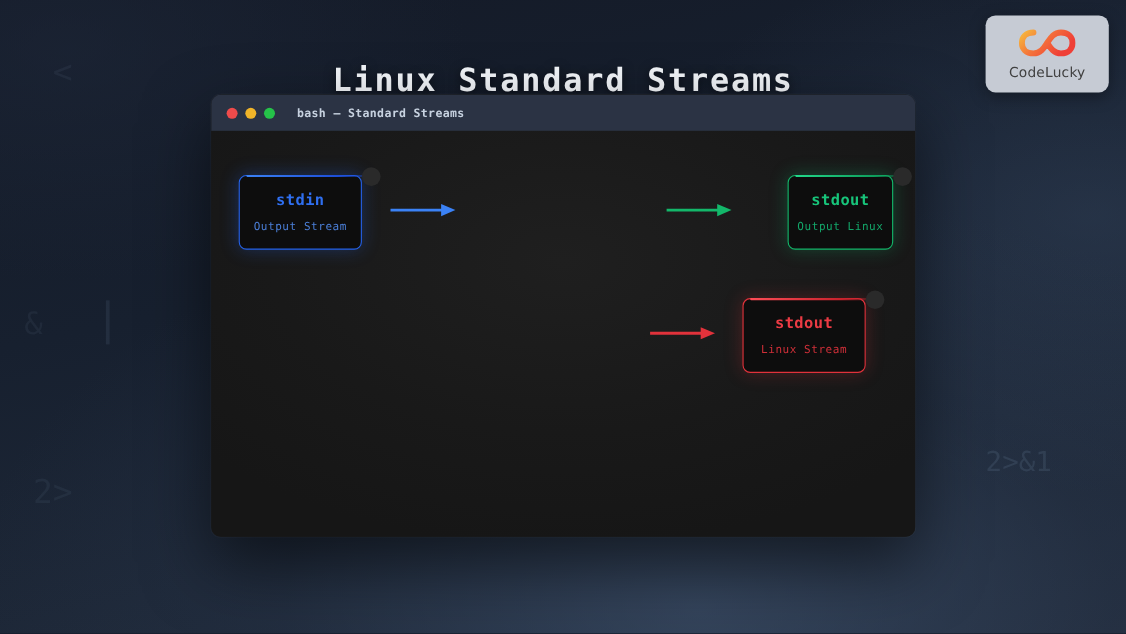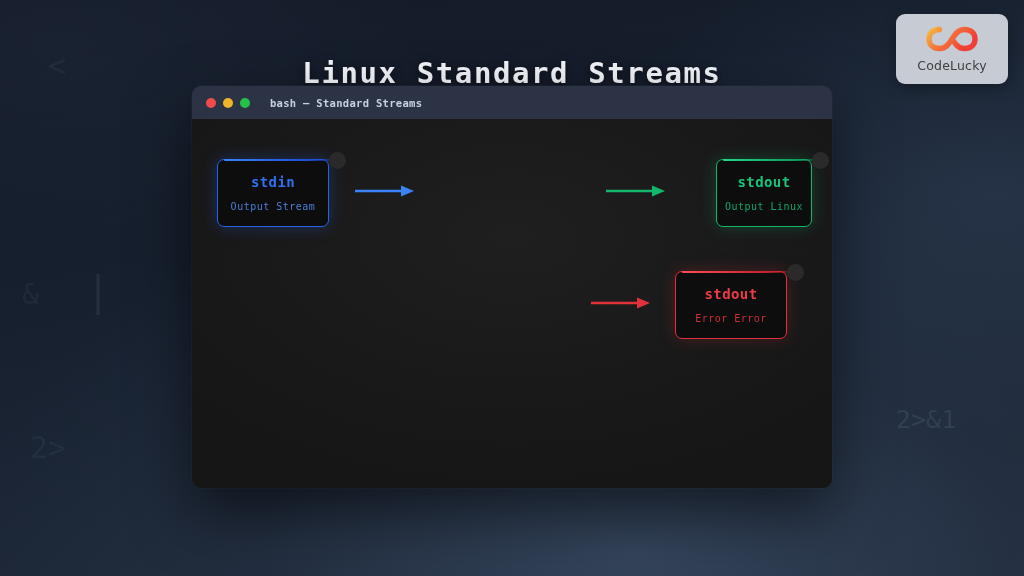--- a/index.html
+++ b/index.html
@@ -313,18 +313,18 @@
         <svg width="62" height="14" viewBox="0 0 62 14">
           <line x1="1" y1="7" x2="48" y2="7" stroke="#e1323b" stroke-width="2.6"></line>
           <path d="M47 1.5 L60 7 L47 12.5 Z" fill="#e1323b"></path>
         </svg>
       </span>
 
       <div class="node" id="node-stderr">
         <span class="cap"></span>
         <span class="knob"></span>
         <span class="node-title">stdout</span>
-        <span class="node-sub">Error Error</span>
+        <span class="node-sub">Linux Stream</span>
       </div>
 
     </div>
   </div>
 </div>
 
 </body></html>

